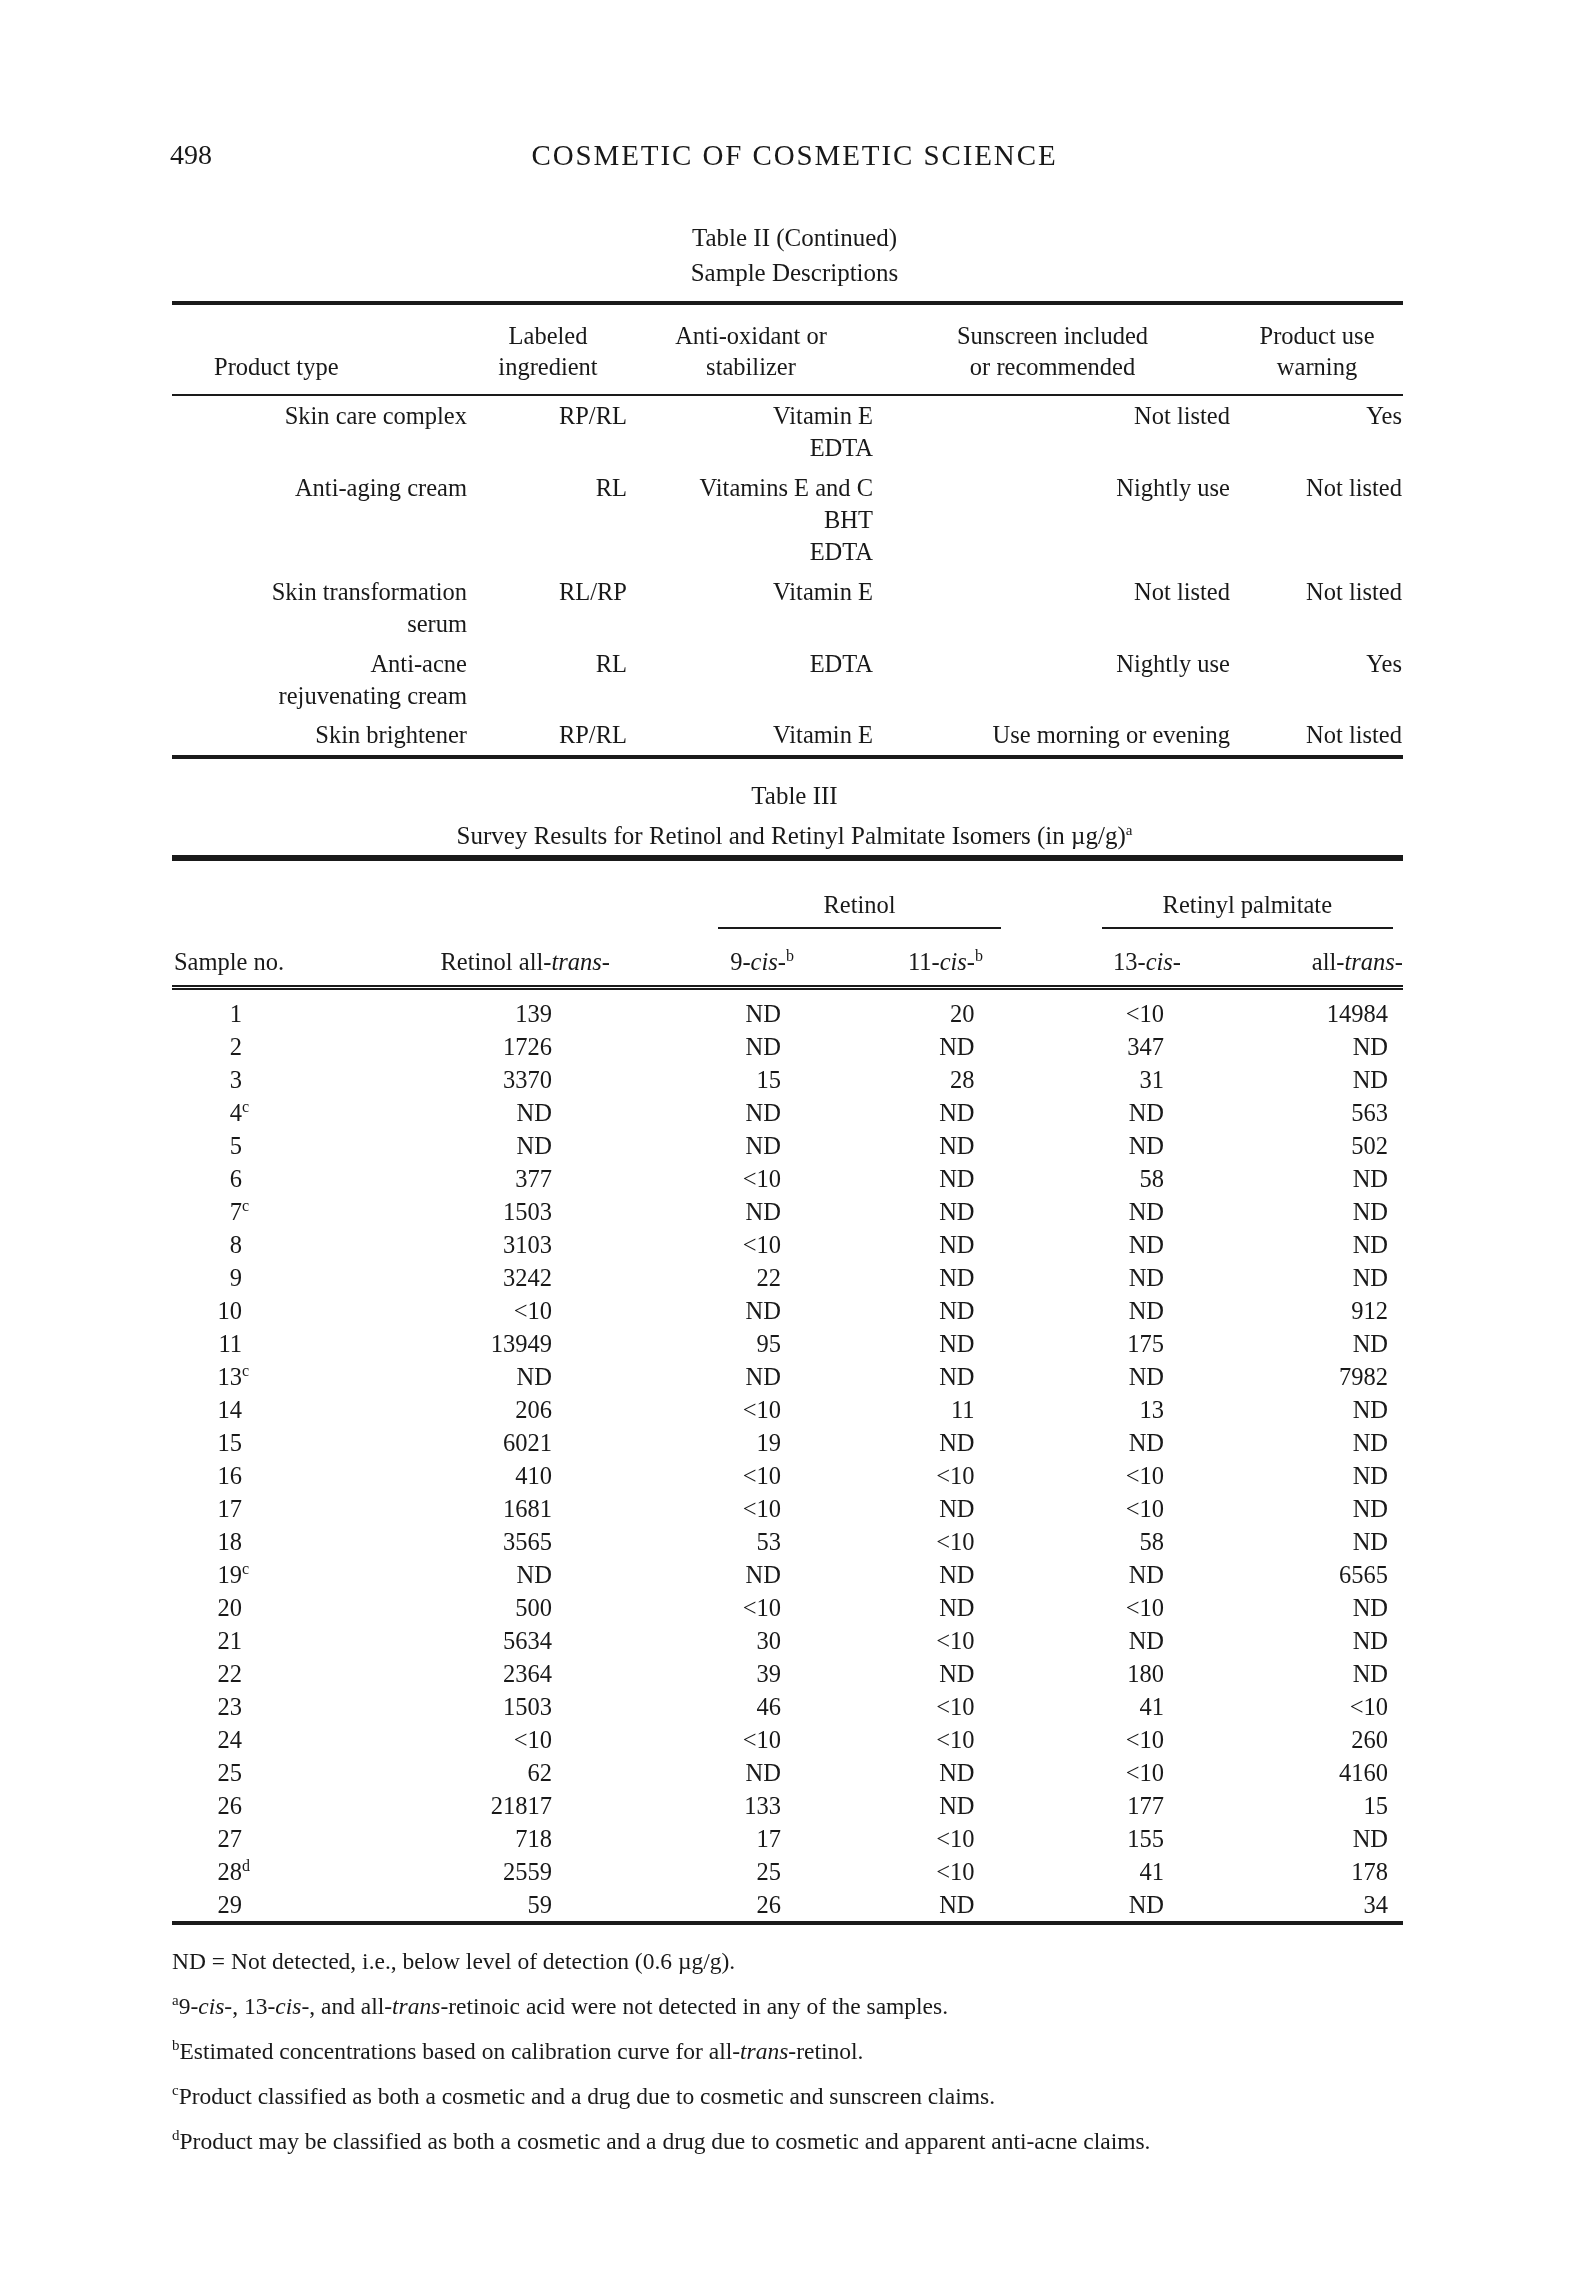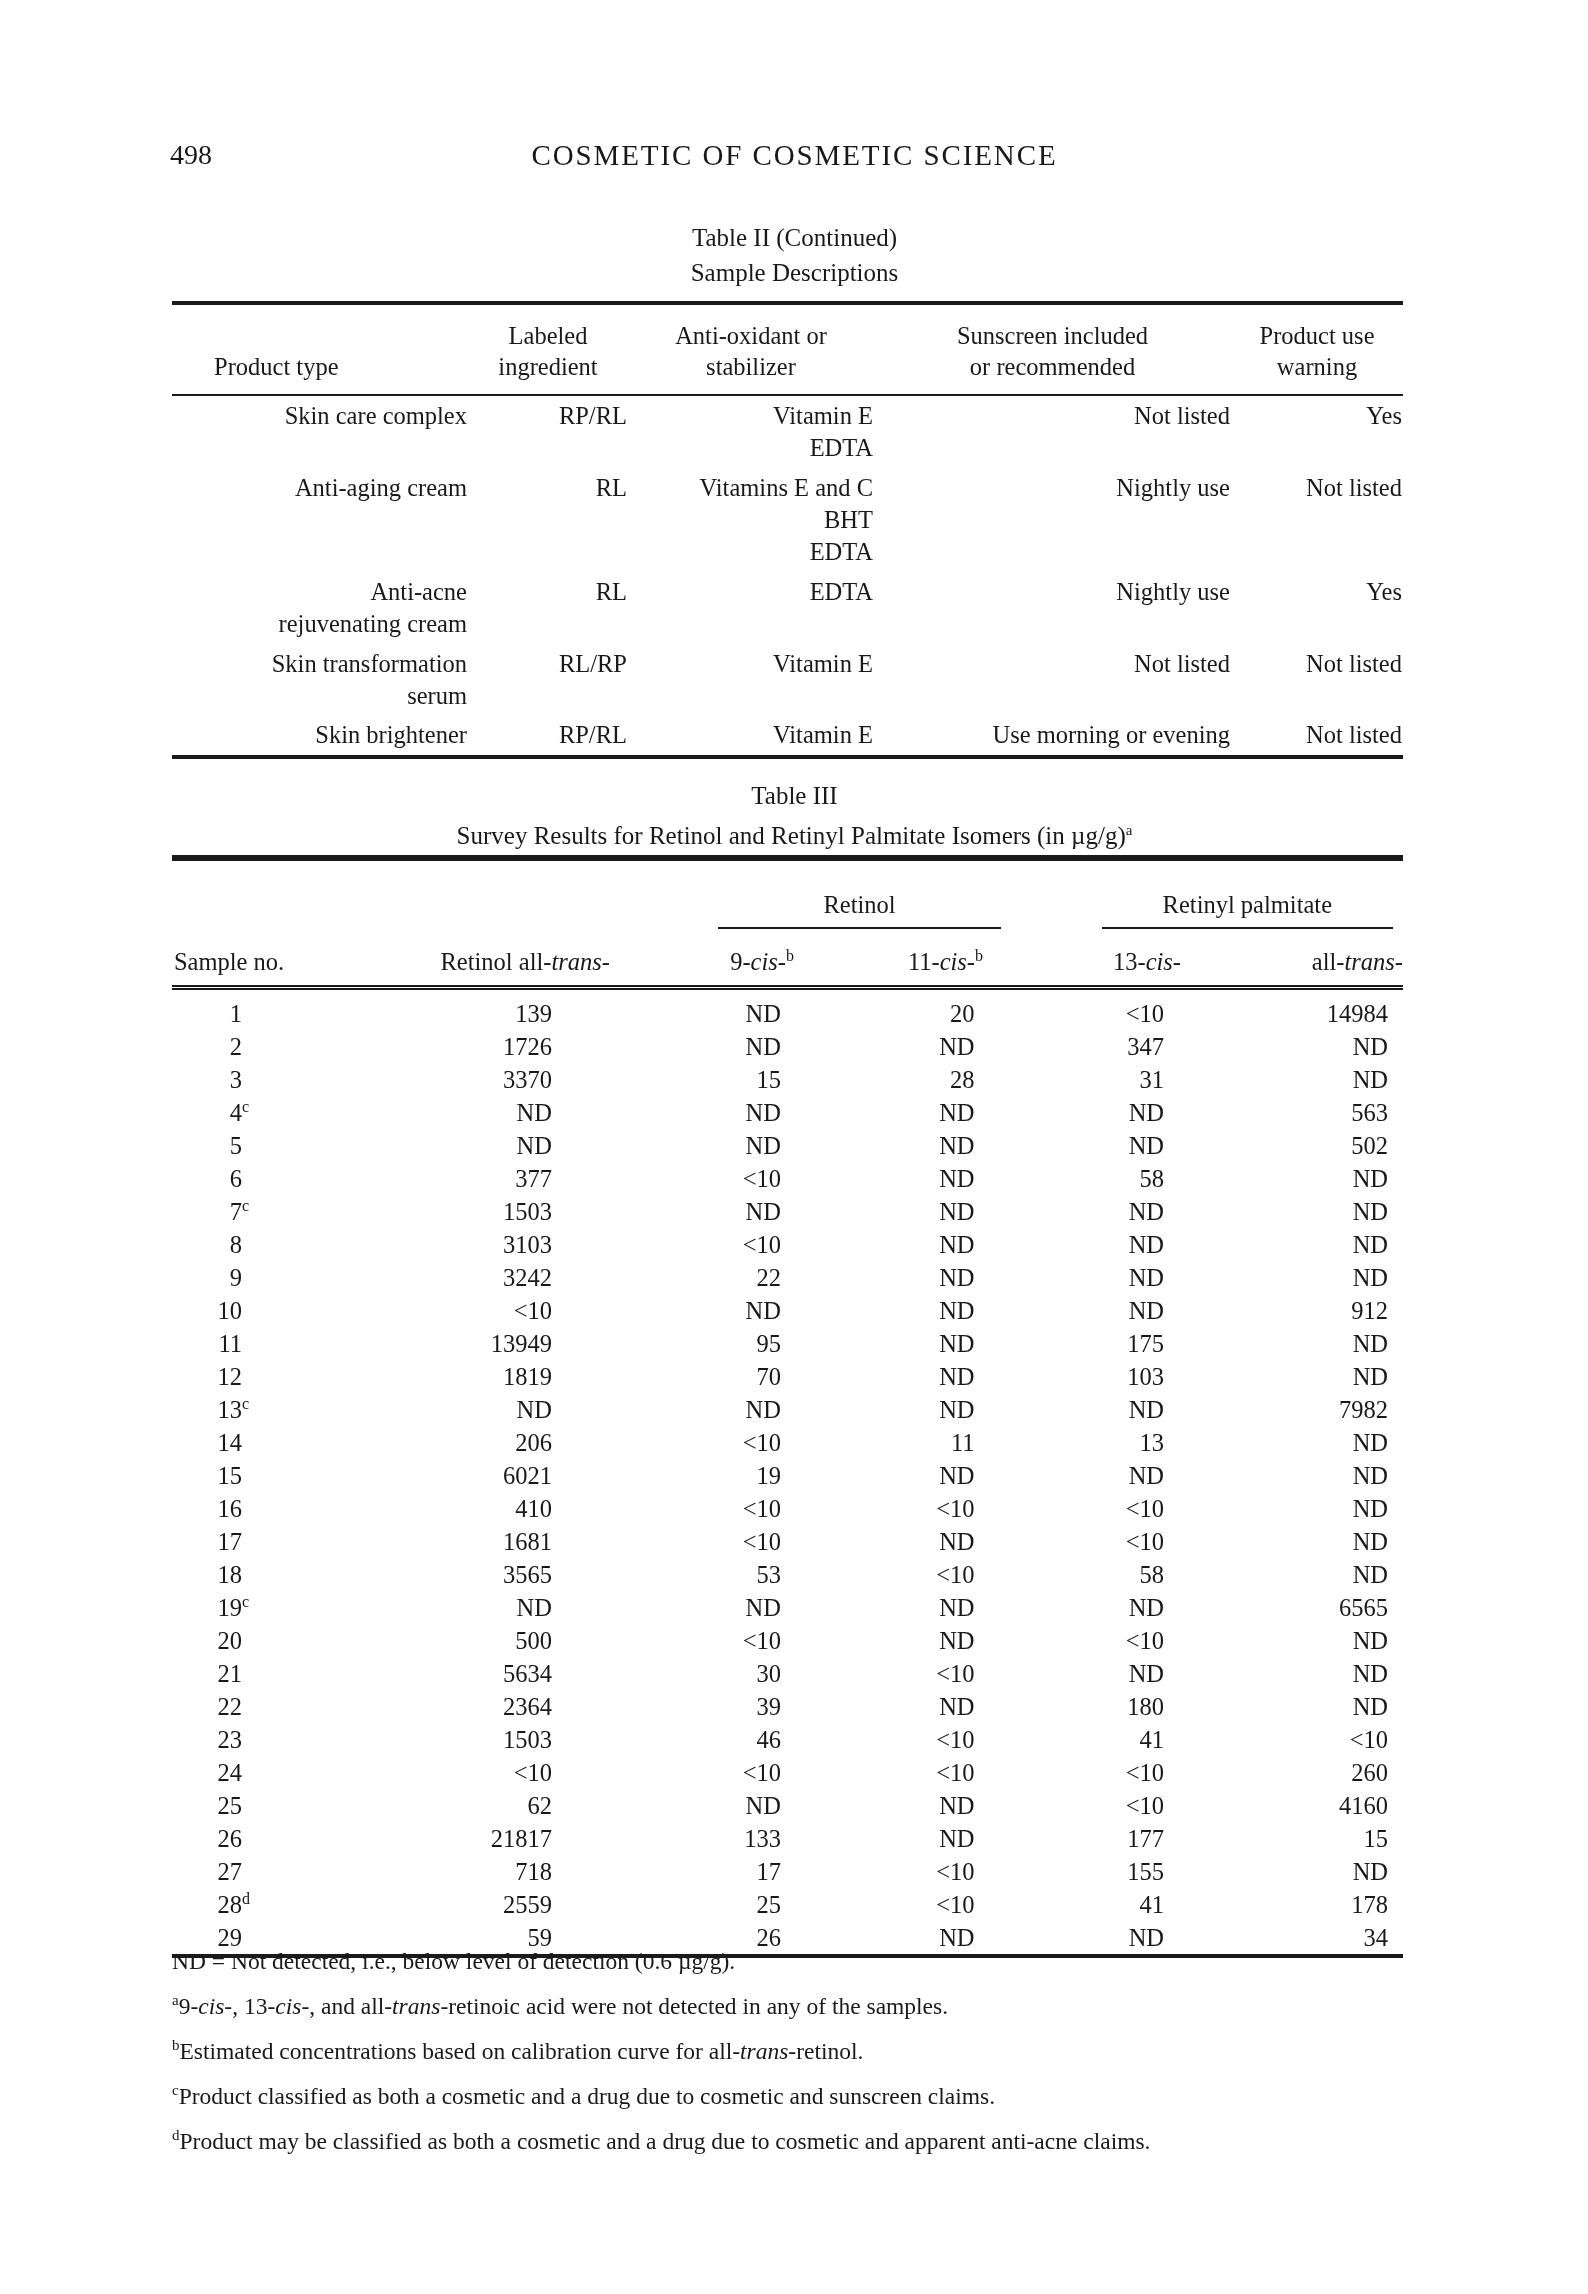--- a/index.html
+++ b/index.html
@@ -126,41 +126,41 @@
             <td class="t2c3">
               <div>Vitamins E and C</div>
               <div>BHT</div>
               <div>EDTA</div>
             </td>
             <td class="t2c4">Nightly use</td>
             <td class="t2c5">Not listed</td>
           </tr>
           <tr>
             <td class="t2c1">
+              <div>Skin transformation</div>
+              <div class="indent">serum</div>
+            </td>
+            <td class="t2c2">RL/RP</td>
+            <td class="t2c3">
+              <div>Vitamin E</div>
+            </td>
+            <td class="t2c4">Not listed</td>
+            <td class="t2c5">Not listed</td>
+          </tr>
+          <tr>
+            <td class="t2c1">
               <div>Anti-acne</div>
               <div class="indent">rejuvenating cream</div>
             </td>
             <td class="t2c2">RL</td>
             <td class="t2c3">
               <div>EDTA</div>
             </td>
             <td class="t2c4">Nightly use</td>
             <td class="t2c5">Yes</td>
-          </tr>
-          <tr>
-            <td class="t2c1">
-              <div>Skin transformation</div>
-              <div class="indent">serum</div>
-            </td>
-            <td class="t2c2">RL/RP</td>
-            <td class="t2c3">
-              <div>Vitamin E</div>
-            </td>
-            <td class="t2c4">Not listed</td>
-            <td class="t2c5">Not listed</td>
           </tr>
           <tr>
             <td class="t2c1">
               <div>Skin brightener</div>
             </td>
             <td class="t2c2">RP/RL</td>
             <td class="t2c3">
               <div>Vitamin E</div>
             </td>
             <td class="t2c4">Use morning or evening</td>
@@ -288,28 +288,20 @@
           </tr>
           <tr>
             <td class="c1"><span class="num">11</span></td>
             <td class="c2">13949</td>
             <td class="c3">95</td>
             <td class="c4">ND</td>
             <td class="c5">175</td>
             <td class="c6">ND</td>
           </tr>
           <tr>
-            <td class="c1"><span class="num">12</span></td>
-            <td class="c2">1819</td>
-            <td class="c3">70</td>
-            <td class="c4">ND</td>
-            <td class="c5">103</td>
-            <td class="c6">ND</td>
-          </tr>
-          <tr>
             <td class="c1"><span class="num">13</span><sup>c</sup></td>
             <td class="c2">ND</td>
             <td class="c3">ND</td>
             <td class="c4">ND</td>
             <td class="c5">ND</td>
             <td class="c6">7982</td>
           </tr>
           <tr>
             <td class="c1"><span class="num">14</span></td>
             <td class="c2">206</td>

